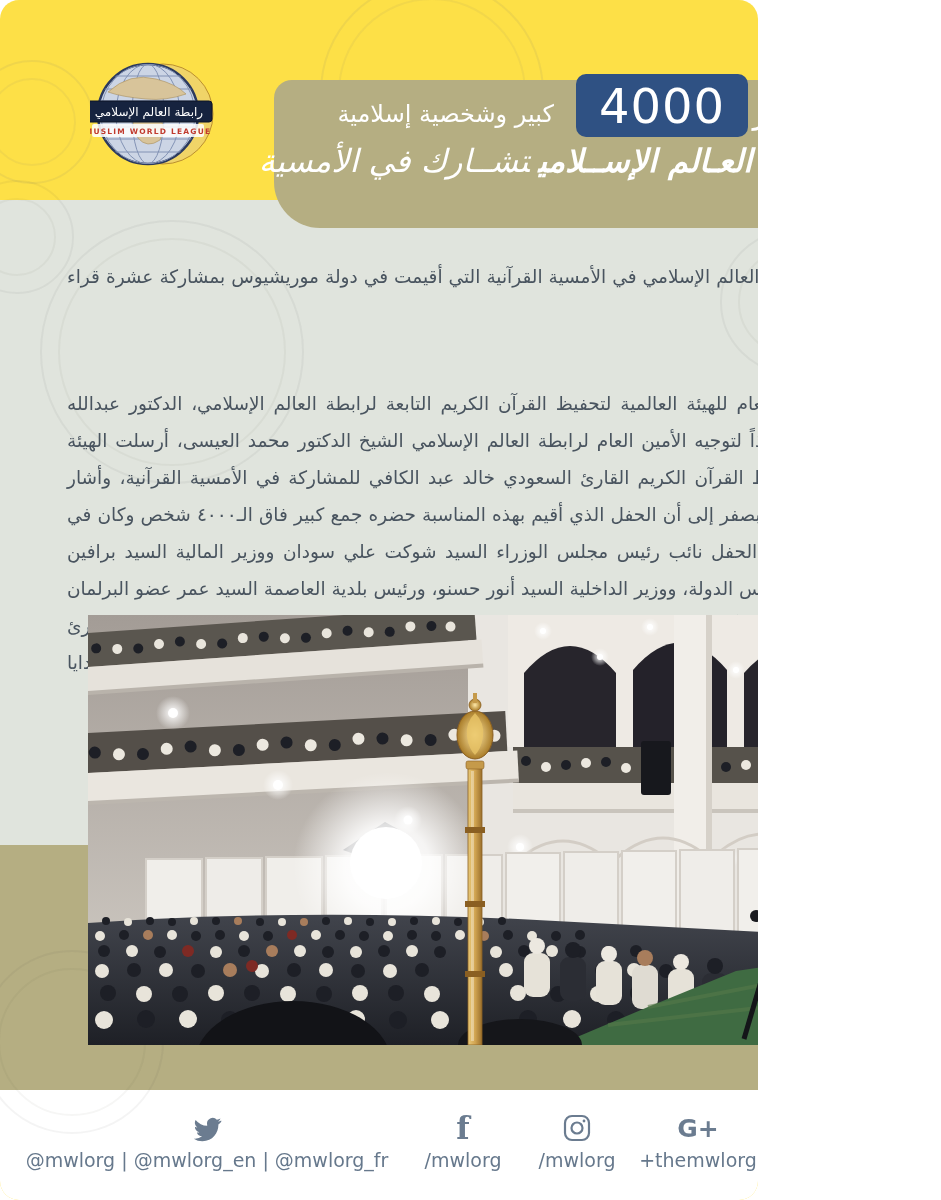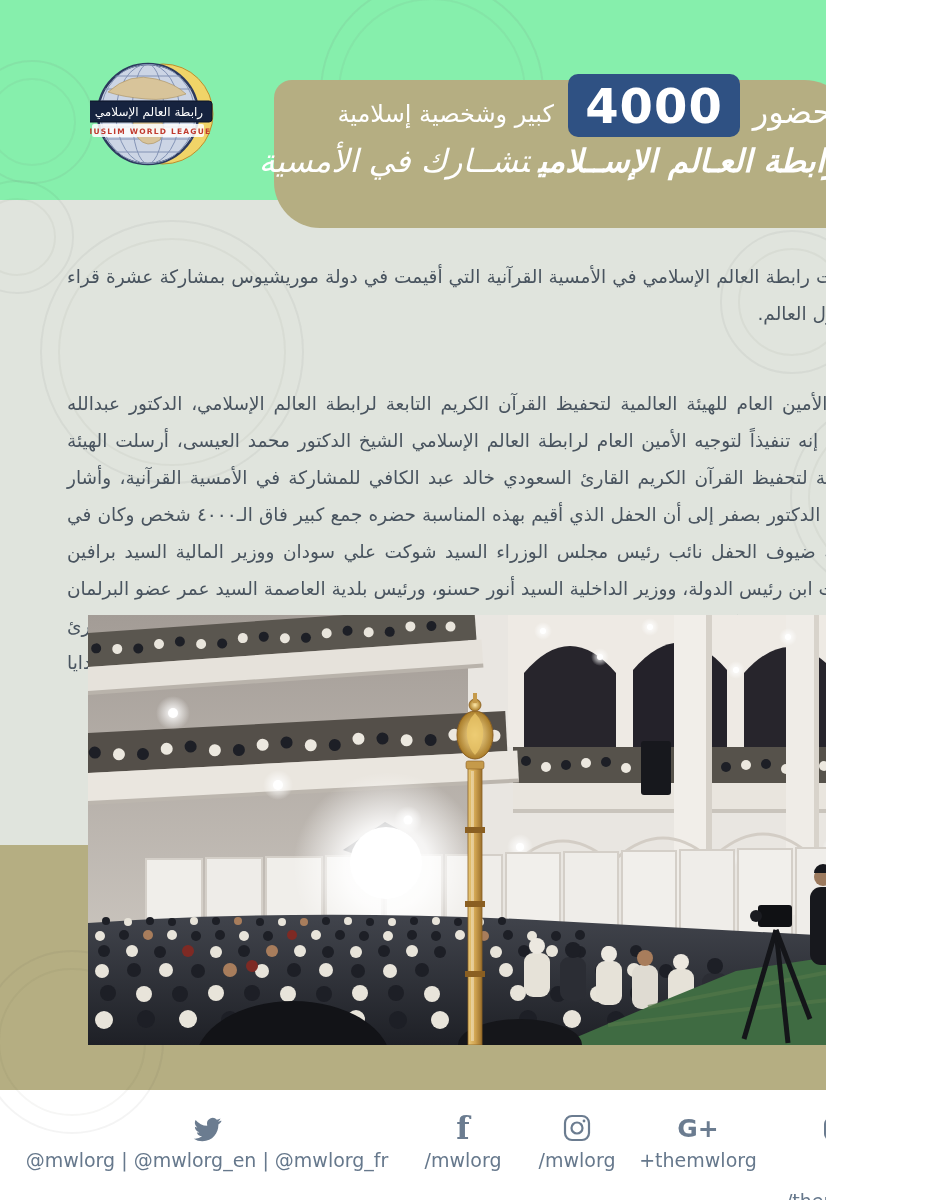--- a/index.html
+++ b/index.html
@@ -1,39 +1,39 @@
 <!DOCTYPE html>
 <html lang="ar"><head>
 <meta charset="utf-8">
 <style>
   html,body{margin:0;padding:0;}
   .page{
-    position:relative;width:826px;height:1200px;overflow:hidden;
-    background:#86efac;font-family:"DejaVu Sans",sans-serif;
+    position:relative;width:758px;height:1200px;overflow:hidden;
+    background:#fde047;font-family:"DejaVu Sans",sans-serif;border-radius:19px;
   }
   
   .band-gray{position:absolute;left:0;top:200px;width:941px;height:645px;background:#e0e4dd;}
   .band-tan{position:absolute;left:0;top:845px;width:941px;height:245px;background:#b5ae82;}
   .band-footer{position:absolute;left:0;top:1090px;width:941px;height:110px;background:#ffffff;}
   
   .wm{position:absolute;border-radius:50%;border:2px solid rgba(70,75,65,0.06);}
   .wm::after{content:"";position:absolute;inset:16px;border-radius:50%;border:2px solid rgba(70,75,65,0.05);}
   .wm.onwhite{border-color:rgba(120,120,120,0.10);}
   .wm.onwhite::after{border-color:rgba(120,120,120,0.08);}
   
   .logo{position:absolute;left:90px;top:60px;width:128px;height:118px;}
   
   .headline{
     position:absolute;left:274px;top:80px;width:582px;height:148px;
     background:#b5ae82;border-radius:18px 52px 18px 46px;color:#ffffff;
   }
   .count{
-    position:absolute;top:-6px;right:116px;width:172px;height:63px;
+    position:absolute;top:-6px;right:108px;width:172px;height:63px;
     background:#2f5183;border-radius:10px;display:flex;align-items:center;justify-content:center;
-    font-weight:bold;font-size:48px;color:#fff;letter-spacing:1px;
+    font-weight:normal;font-size:48px;color:#fff;letter-spacing:1px;
   }
   .h-prefix{position:absolute;top:13px;right:14px;font-size:32px;white-space:nowrap;direction:rtl;}
   .h-suffix{position:absolute;top:20px;right:302px;font-size:24px;white-space:nowrap;direction:rtl;}
   .h-line2{position:absolute;top:62px;right:16px;font-size:32px;white-space:nowrap;direction:rtl;font-style:italic;}
   .h-line2 .b{font-weight:bold;}
   .h-line2 .r{margin-right:9px;}
   .h-line3{position:absolute;top:103px;right:14px;font-size:24px;white-space:nowrap;direction:rtl;}
   
   .para{
     position:absolute;left:67px;width:806px;direction:rtl;

